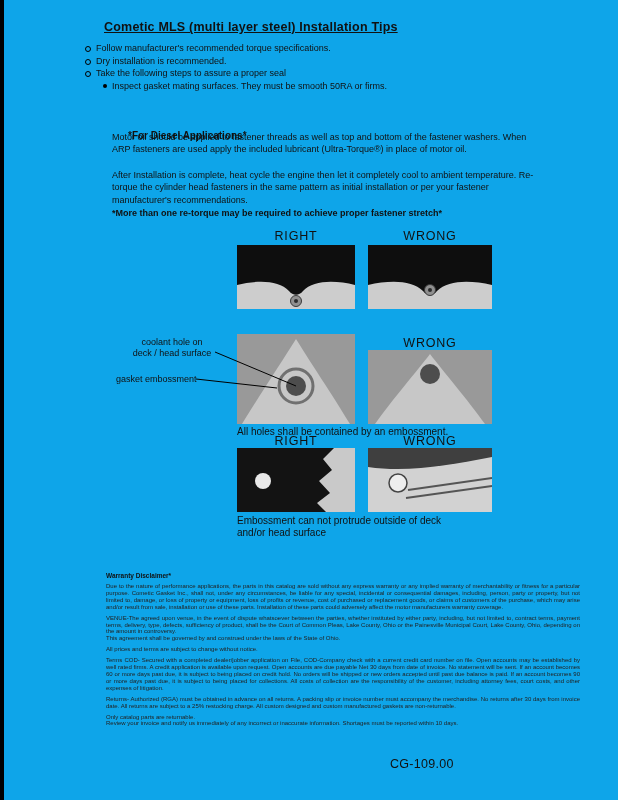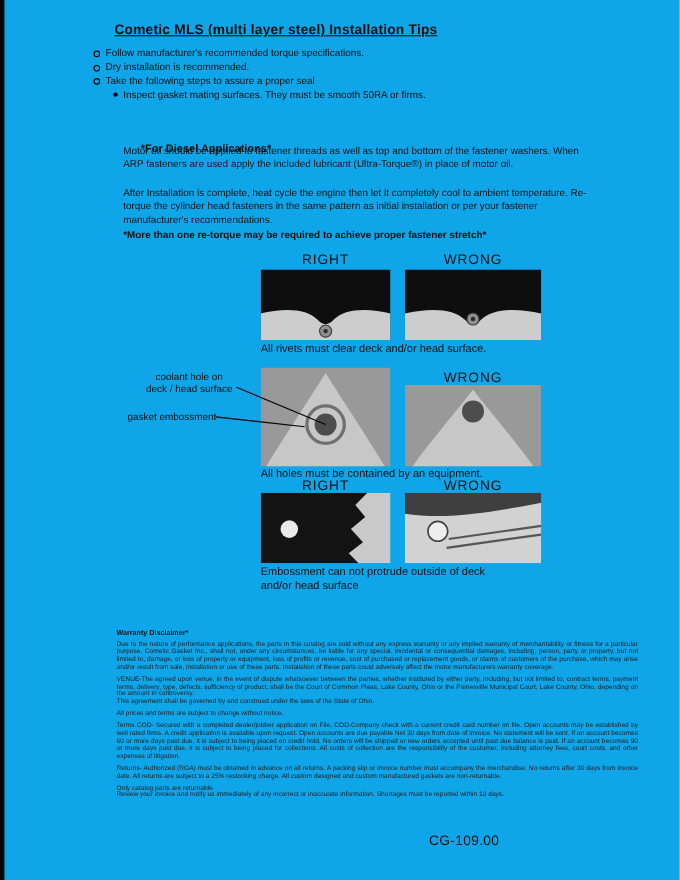--- a/index.html
+++ b/index.html
@@ -73,42 +73,41 @@
     <path d="M0,64 L0,40 C20,35 42,35 52,46 C56,51 62,51 66,46 C76,35 98,35 118,40 L118,64 Z" fill="#cdcdcd"></path>
     <circle cx="59" cy="56" r="5.5" fill="#8f8f8f" stroke="#3a3a3a" stroke-width="1"></circle>
     <circle cx="59" cy="56" r="2" fill="#2b2b2b"></circle>
   </svg>
   <svg class="panel" style="left:368px;top:245px;" width="124" height="64" viewBox="0 0 124 64">
     <rect width="124" height="64" fill="#0e0e0e"></rect>
     <path d="M0,64 L0,40 C22,35 44,35 55,46 C59,51 65,51 69,46 C80,35 102,35 124,40 L124,64 Z" fill="#cdcdcd"></path>
     <circle cx="62" cy="45" r="5.5" fill="#8f8f8f" stroke="#3a3a3a" stroke-width="1"></circle>
     <circle cx="62" cy="45" r="2" fill="#2b2b2b"></circle>
   </svg>
-  <p class="caption" style="left:237px;top:312px;">All rivets must clear deck and/or head surface.</p>
 
   <div class="callout centered prelines" style="left:122px;top:337px;width:100px;">coolant hole on
 deck / head surface</div>
   <div class="callout" style="left:116px;top:374px;">gasket embossment</div>
   <div class="figlabel" style="left:368px;top:336px;width:124px;">WRONG</div>
   <svg class="panel" style="left:237px;top:334px;" width="118" height="90" viewBox="0 0 118 90">
     <rect width="118" height="90" fill="#999999"></rect>
     <path d="M59,5 C72,26 96,62 113,90 L5,90 C22,62 46,26 59,5 Z" fill="#c7c7c7"></path>
     <circle cx="59" cy="52" r="17" fill="none" stroke="#707070" stroke-width="3"></circle>
     <circle cx="59" cy="52" r="10" fill="#4d4d4d"></circle>
   </svg>
   <svg class="panel" style="left:368px;top:350px;" width="124" height="74" viewBox="0 0 124 74">
     <rect width="124" height="74" fill="#999999"></rect>
     <path d="M62,4 C74,20 100,50 117,74 L7,74 C24,50 50,20 62,4 Z" fill="#c7c7c7"></path>
     <circle cx="62" cy="24" r="10" fill="#4d4d4d"></circle>
   </svg>
   <svg class="connector" width="110" height="50" viewBox="0 0 110 50">
     <line x1="25" y1="7" x2="106" y2="41" stroke="#000" stroke-width="1"></line>
     <line x1="6" y1="34" x2="87" y2="43" stroke="#000" stroke-width="1"></line>
   </svg>
-  <p class="caption" style="left:237px;top:426px;">All holes must be contained by an equipment.</p>
+  <p class="caption" style="left:237px;top:426px;">All holes shall be contained by an embossment.</p>
 
   <div class="figlabel" style="left:237px;top:434px;width:118px;">RIGHT</div>
   <div class="figlabel" style="left:368px;top:434px;width:124px;">WRONG</div>
   <svg class="panel" style="left:237px;top:448px;" width="118" height="64" viewBox="0 0 118 64">
     <rect width="118" height="64" fill="#c9c9c9"></rect>
     <path d="M0,0 L97,0 L86,11 L95,22 L82,33 L93,45 L80,55 L89,64 L0,64 Z" fill="#131313"></path>
     <circle cx="26" cy="33" r="8" fill="#e9e9e9"></circle>
   </svg>
   <svg class="panel" style="left:368px;top:448px;" width="124" height="64" viewBox="0 0 124 64">
     <rect width="124" height="64" fill="#d2d2d2"></rect>

